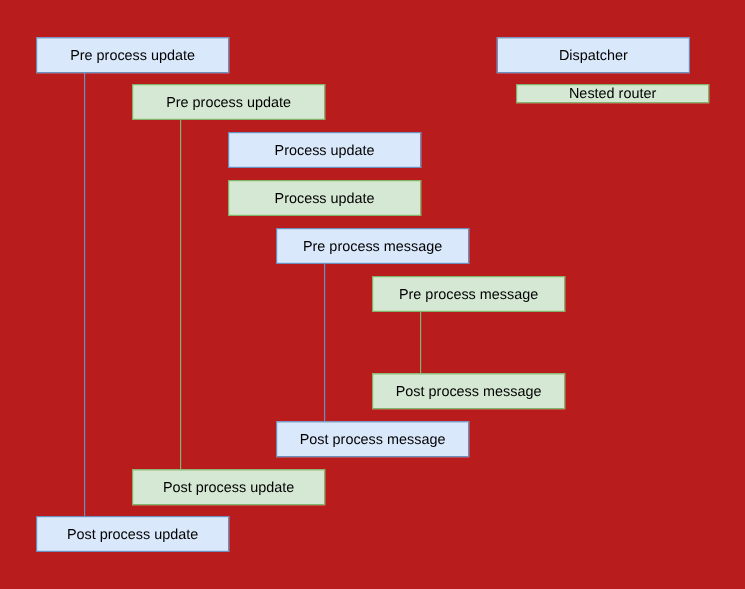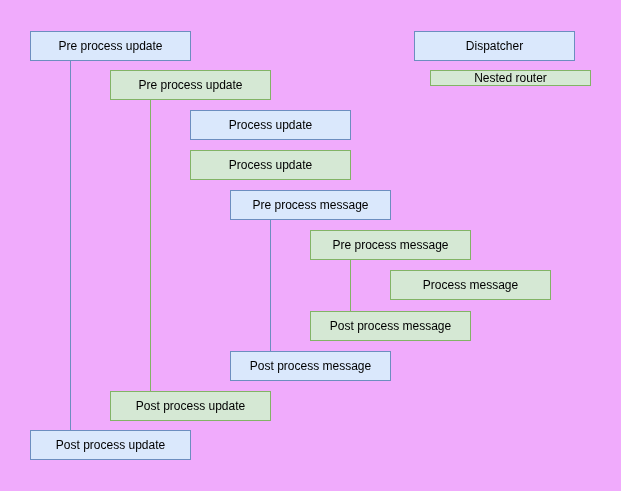--- a/index.html
+++ b/index.html
@@ -4,21 +4,21 @@
 <style>
   html, body {
     margin: 0;
     padding: 0;
     background: #ffffff;
   }
   #canvas {
     position: relative;
     width: 621px;
     height: 491px;
-    background: #f0abfc;
+    background: #b91c1c;
     font-family: "Liberation Sans", sans-serif;
     overflow: hidden;
   }
   .node {
     position: absolute;
     box-sizing: border-box;
     border: 1px solid;
     display: flex;
     align-items: center;
     justify-content: center;
@@ -49,20 +49,19 @@
     <div class="connector dispatcher" style="left: 70px; top: 61px; height: 369px;"></div>
     <div class="connector router" style="left: 150px; top: 100px; height: 291px;"></div>
     <div class="connector dispatcher" style="left: 270px; top: 220px; height: 131px;"></div>
     <div class="connector router" style="left: 350px; top: 260px; height: 51px;"></div>
     <div class="node dispatcher" style="left: 30px; top: 31px; width: 161px; height: 30px;">Pre process update</div>
     <div class="node router" style="left: 110px; top: 70px; width: 161px; height: 30px;">Pre process update</div>
     <div class="node dispatcher" style="left: 190px; top: 110px; width: 161px; height: 30px;">Process update</div>
     <div class="node router" style="left: 190px; top: 150px; width: 161px; height: 30px;">Process update</div>
     <div class="node dispatcher" style="left: 230px; top: 190px; width: 161px; height: 30px;">Pre process message</div>
     <div class="node router" style="left: 310px; top: 230px; width: 161px; height: 30px;">Pre process message</div>
-    <div class="node router" style="left: 390px; top: 270px; width: 161px; height: 30px;">Process message</div>
     <div class="node router" style="left: 310px; top: 311px; width: 161px; height: 30px;">Post process message</div>
     <div class="node dispatcher" style="left: 230px; top: 351px; width: 161px; height: 30px;">Post process message</div>
     <div class="node router" style="left: 110px; top: 391px; width: 161px; height: 30px;">Post process update</div>
     <div class="node dispatcher" style="left: 30px; top: 430px; width: 161px; height: 30px;">Post process update</div>
     <div class="node dispatcher" style="left: 414px; top: 31px; width: 161px; height: 30px;">Dispatcher</div>
     <div class="node router" style="left: 430px; top: 70px; width: 161px; height: 16px;">Nested router</div>
   </div>
 
 </body></html>

